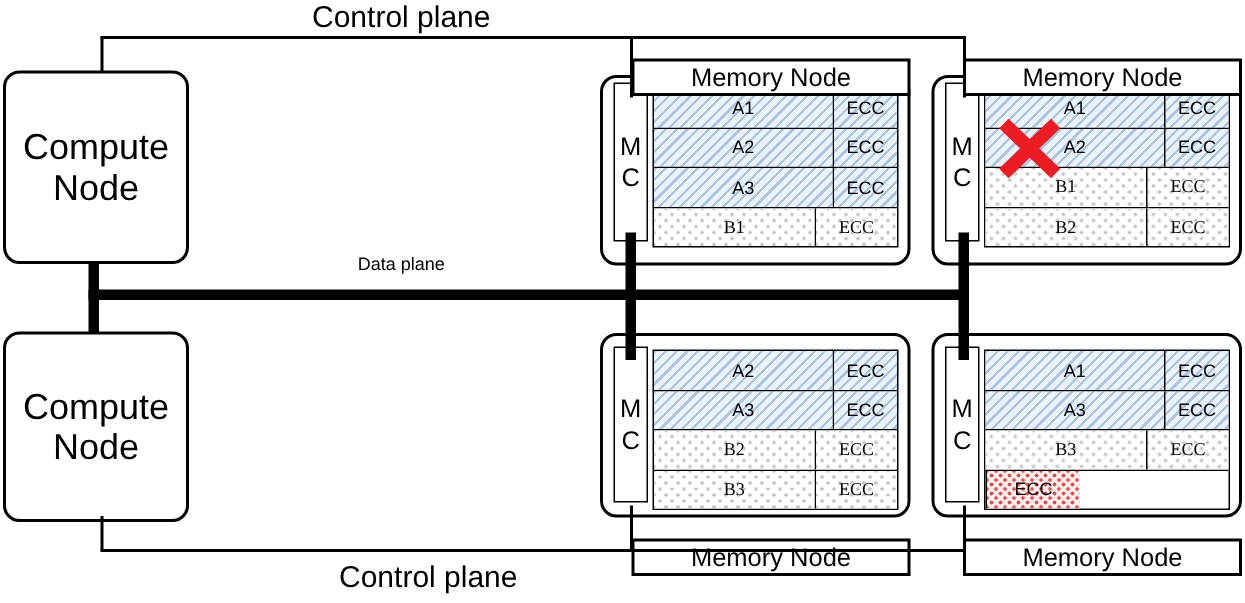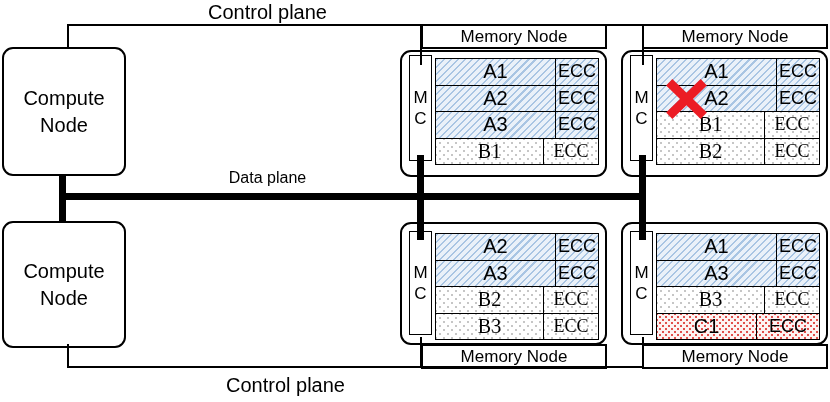--- a/index.html
+++ b/index.html
@@ -1,28 +1,28 @@
 <!DOCTYPE html>
 <html><head>
 <meta charset="utf-8">
 <style>
   html,body{margin:0;padding:0;background:#fff;}
   #canvas{position:relative;width:830px;height:402px;background:#fff;overflow:hidden;
           font-family:"Liberation Sans",sans-serif;color:#000;}
 
   .txt{position:absolute;text-align:center;}
   .lbl-ctl-top{left:160px;top:1px;width:215px;font-size:20px;}
-  .lbl-data{left:160px;top:169px;width:215px;font-size:16px;}
+  .lbl-data{left:160px;top:169px;width:215px;font-size:12px;}
   .lbl-rdma{left:140px;top:211px;width:245px;font-size:20px;}
   .lbl-ctl-bot{left:178px;top:374px;width:215px;font-size:20px;}
 
   
   .cn{position:absolute;left:2px;width:120px;border:2px solid #000;border-radius:11px;
       background:#fff;display:flex;align-items:center;justify-content:center;
-      text-align:center;font-size:20px;line-height:27px;z-index:2;}
+      text-align:center;font-size:24px;line-height:27px;z-index:2;}
   .cn1{top:47px;height:125px;}
   .cn2{top:221px;height:123px;}
 
   
   .tl{position:absolute;background:#000;z-index:5;}
   .ctl-top-h{left:67px;top:24px;width:577px;height:2px;}
   .cn1-riser{left:67px;top:25px;width:2px;height:23px;}
   .mn1-drop{left:420px;top:25px;width:2px;height:40px;}
   .mn2-drop{left:642px;top:25px;width:2px;height:40px;}
   .ctl-bot-h{left:67px;top:366px;width:577px;height:2px;}
@@ -32,21 +32,21 @@
 
   
   .tk{position:absolute;background:#000;z-index:5;}
   .data-h{left:59px;top:193px;width:587px;height:7px;}
   .cn-v{left:59px;top:174px;width:7px;height:48px;}
   .mnl-v{left:417px;top:155px;width:7px;height:85px;}
   .mnr-v{left:639px;top:155px;width:7px;height:85px;}
 
   
   .mnlabel{position:absolute;border:2px solid #000;background:#fff;text-align:center;
-           font-size:17px;line-height:21px;height:21px;width:182px;z-index:4;}
+           font-size:17px;line-height:21px;height:21px;width:182px;z-index:4;margin-top:15px;}
   .ml1{left:421px;top:24px;}
   .ml2{left:642px;top:24px;}
   .ml3{left:421px;top:344px;}
   .ml4{left:642px;top:344px;}
 
   
   .mn-body{position:absolute;width:203px;border:2px solid #000;border-radius:11px;
            background:#fff;z-index:2;}
   .mb1{left:400px;top:50px;height:123px;}
   .mb2{left:621px;top:50px;height:123px;}
@@ -58,22 +58,22 @@
       font-size:17px;line-height:21px;text-align:center;}
   .mn-top .mc{top:3px;height:104px;}
   .mn-bot .mc{top:7px;height:102px;}
 
   .rows{position:absolute;left:33px;width:162px;border:1.5px solid #000;}
   .mn-top .rows{top:6px;}
   .mn-bot .rows{top:9px;}
   .row{display:flex;height:25.5px;border-bottom:1.5px solid #000;}
   .row:last-child{border-bottom:none;}
   .cell{display:flex;align-items:center;justify-content:center;overflow:visible;}
-  .name{flex:1;font-size:20px;position:relative;}
-  .ecc{width:42px;border-left:1.5px solid #000;font-size:18px;}
+  .name{flex:1;font-size:12px;position:relative;}
+  .ecc{width:42px;border-left:1.5px solid #000;font-size:12px;}
   .type-b .ecc{width:54px;}
   .type-c .ecc{width:62px;}
 
   
   .type-a .cell{background:repeating-linear-gradient(135deg,#a9c5e3 0 1.5px,#eaf1f9 1.5px 5px);}
   .type-b .cell{background-color:#fff;
     background-image:radial-gradient(#c6c6c6 1px,transparent 1.3px),
                      radial-gradient(#c6c6c6 1px,transparent 1.3px);
     background-size:8px 8px;background-position:0 0,4px 4px;font-family:Liberation Serif, serif;}
   .type-c .cell{background-color:#fdf3f2;
@@ -197,21 +197,20 @@
     <div class="cell name">A3</div>
     <div class="cell ecc">ECC</div>
   </div>
 
   <div class="row type-b">
     <div class="cell name">B3</div>
     <div class="cell ecc">ECC</div>
   </div>
 
   <div class="row type-c">
-    <div class="cell name">C1</div>
     <div class="cell ecc">ECC</div>
   </div>
 </div>
   </div>
 
   <div class="tl ctl-top-h"></div>
   <div class="tl cn1-riser"></div>
   <div class="tl mn1-drop"></div>
   <div class="tl mn2-drop"></div>
   <div class="tl ctl-bot-h"></div>

